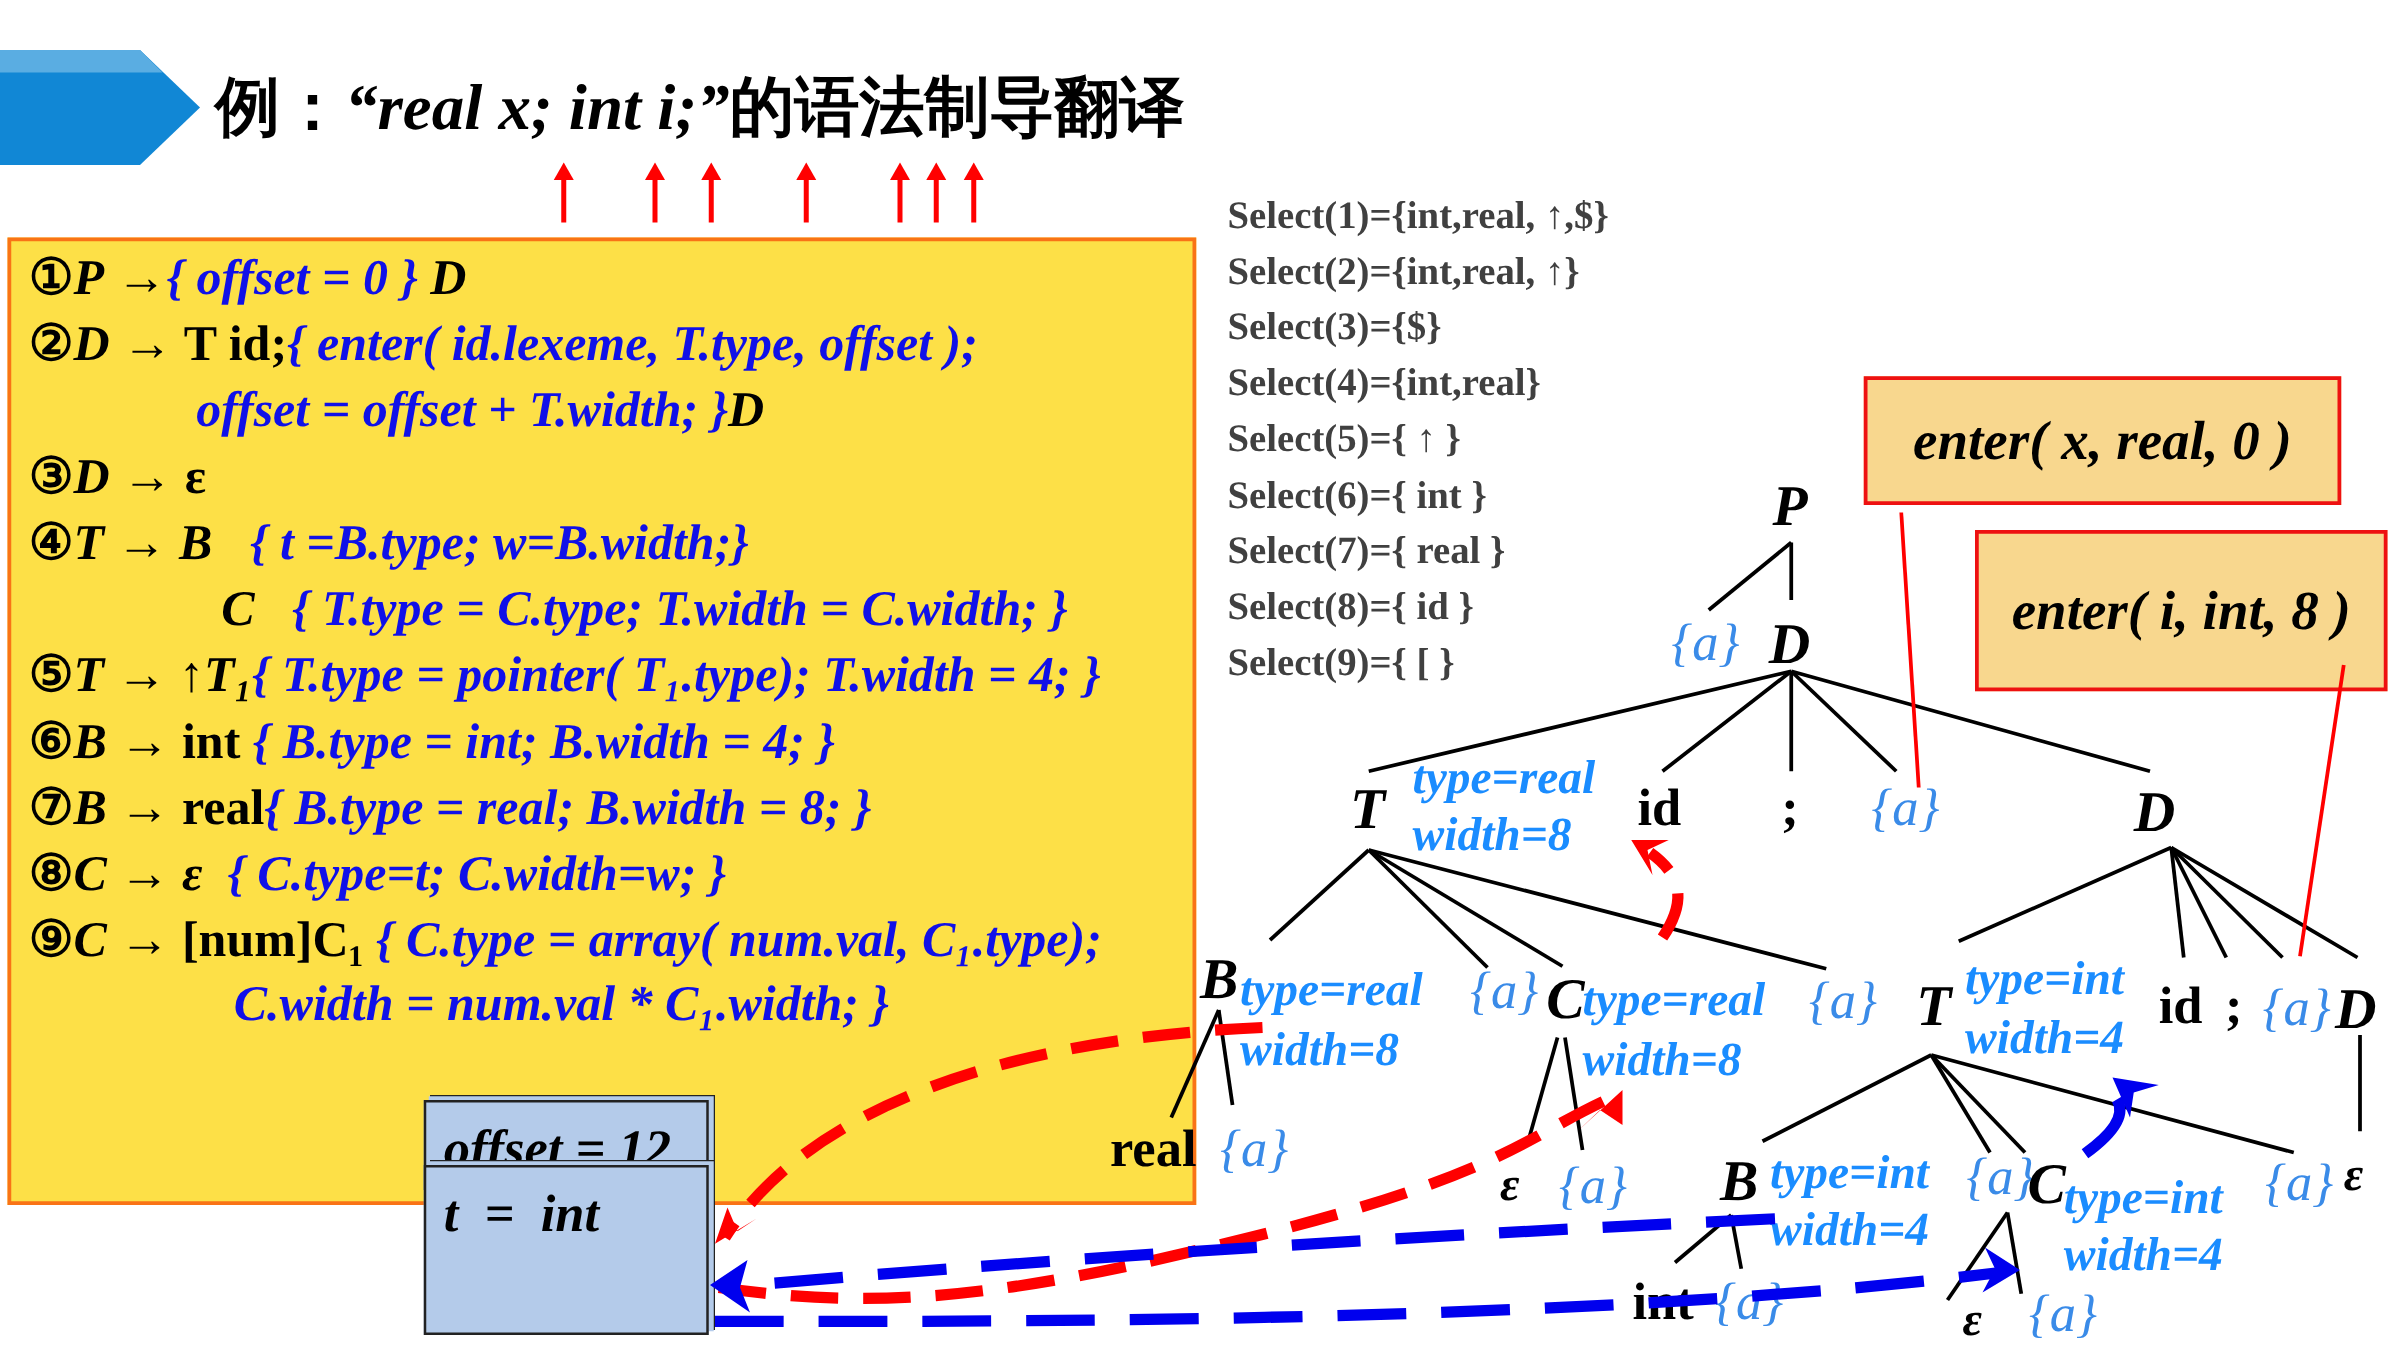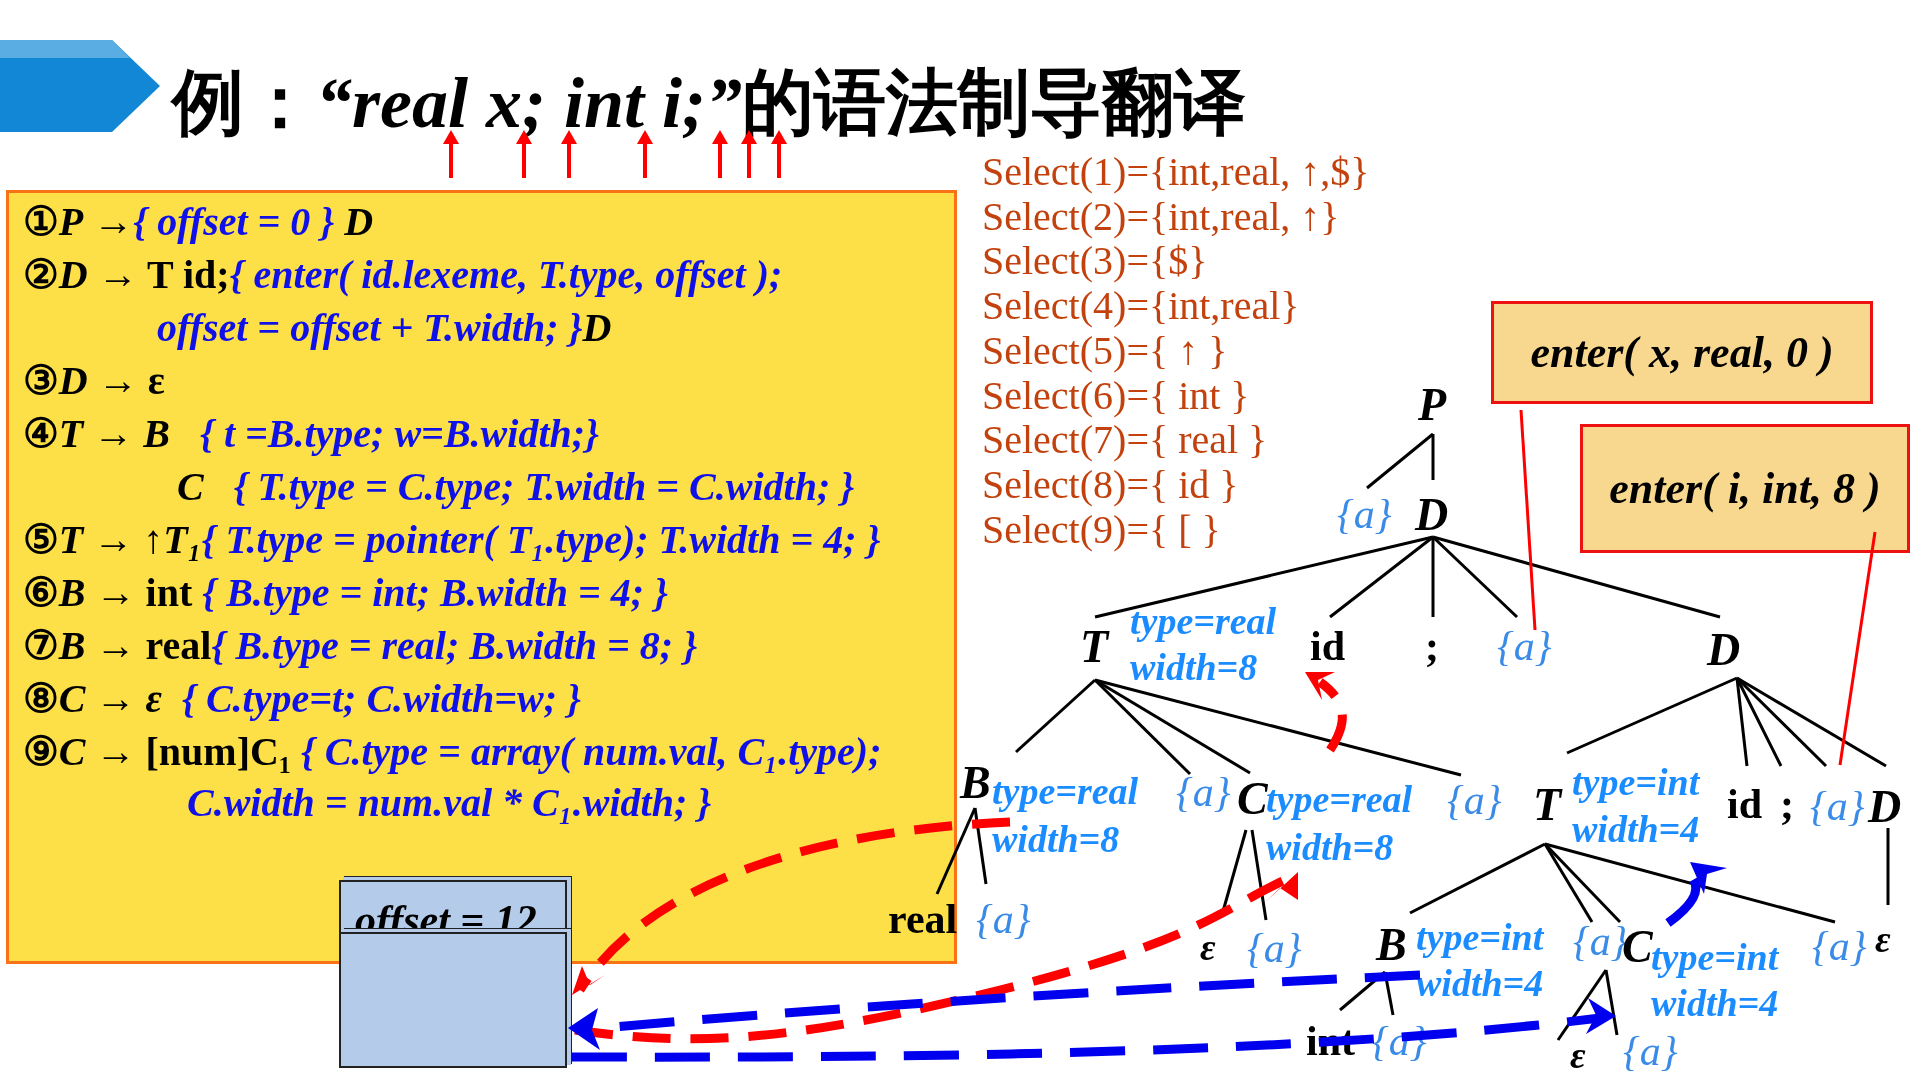--- a/index.html
+++ b/index.html
@@ -1,27 +1,27 @@
 <!DOCTYPE html>
 <html><head>
 <meta charset="utf-8">
 <style>
   html, body { margin:0; padding:0; background:#ffffff; }
   body { width:1920px; height:1080px; position:relative; overflow:hidden; font-family:"Liberation Serif", serif; }
   .abs { position:absolute; }
   .title-arrow { left:0; top:40px; width:160px; height:92px; }
-  .title { left:172px; top:36px; font-size:72px; font-weight:bold; color:#000; white-space:nowrap; line-height:100px;margin-top:16px; }
+  .title { left:172px; top:36px; font-size:52px; font-weight:bold; color:#000; white-space:nowrap; line-height:100px; }
   .title .cn { font-family:"DejaVu Sans", sans-serif; font-weight:bold; }
   .title .code { font-style:italic; font-family:"Liberation Serif", serif; }
   .grammar { left:6px; top:190px; width:951px; height:774px; background:#fde047; border:3px solid #f97316; box-sizing:border-box; }
   .gline { position:absolute; left:14px; font-size:40px; font-weight:bold; white-space:nowrap; color:#000; line-height:50px; }
   .gline .n { font-style:normal; }
   .gline i { font-style:italic; }
   .blue { color:#1010e8; }
-  .select { left:982px; top:150px; font-size:40px; font-weight:normal; line-height:44.7px; color:#c2410c; white-space:nowrap; }
+  .select { left:982px; top:150px; font-size:31px; font-weight:bold; line-height:44.7px; color:#404040; white-space:nowrap; }
   .sel-item { display:block; }
   .enter-box { background:#f8d78e; border:3px solid #ee1111; box-sizing:border-box; font-size:44px; font-weight:bold; font-style:italic; display:flex; align-items:center; justify-content:center; white-space:nowrap; }
   .var-box { background:#b4cbea; border:2px solid #222; box-sizing:border-box; box-shadow:4px -3px 0 0 #b4cbea, 5px -4px 0 0 #222; font-size:42px; font-weight:bold; }
   svg text { font-family:"Liberation Serif", serif; }
   .node { font-weight:bold; font-style:italic; font-size:46px; fill:#000; }
   .term { font-weight:bold; font-size:42px; fill:#000; }
   .act { font-size:42px; fill:#3a8be8; font-style:italic; }
   .attr { font-size:38px; font-weight:bold; font-style:italic; fill:#1a8cff; }
 </style>
 </head>
@@ -120,20 +120,21 @@
   <span class="sel-item">Select(9)={ [ }</span>
 </div>
 
 <div class="abs enter-box" style="left:1491px;top:301px;width:382px;height:103px;">enter( x, real, 0 )</div>
 <div class="abs enter-box" style="left:1580px;top:424px;width:330px;height:129px;">enter( i, int, 8 )</div>
 
 <div class="abs var-box" style="left:339px;top:880px;width:228px;height:72px;padding:14px 0 0 14px;">
   <span style="font-style:italic;">offset = 12</span>
 </div>
 <div class="abs var-box" style="left:339px;top:932px;width:228px;height:136px;padding:8px 0 0 14px;line-height:60px;">
+  <div style="font-style:italic;white-space:pre;">t  =  int</div>
 </div>
 
 <svg class="abs" style="left:0;top:0;" width="1920" height="1080">
 
   <g stroke="#000" stroke-width="3" fill="none">
 
     <line x1="1433" y1="434" x2="1367" y2="488"></line>
     <line x1="1433" y1="434" x2="1433" y2="480"></line>
 
     <line x1="1433" y1="537" x2="1095" y2="617"></line>

